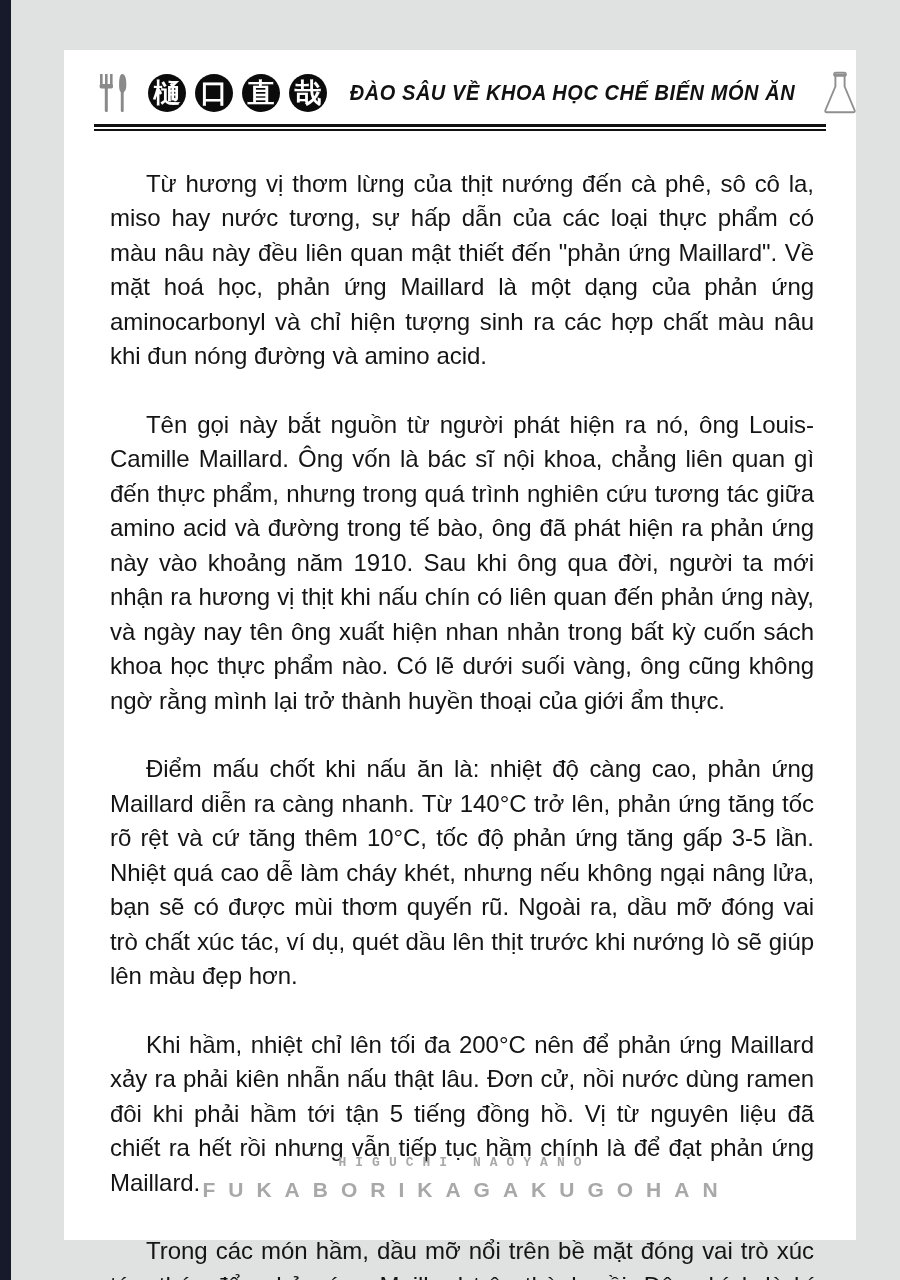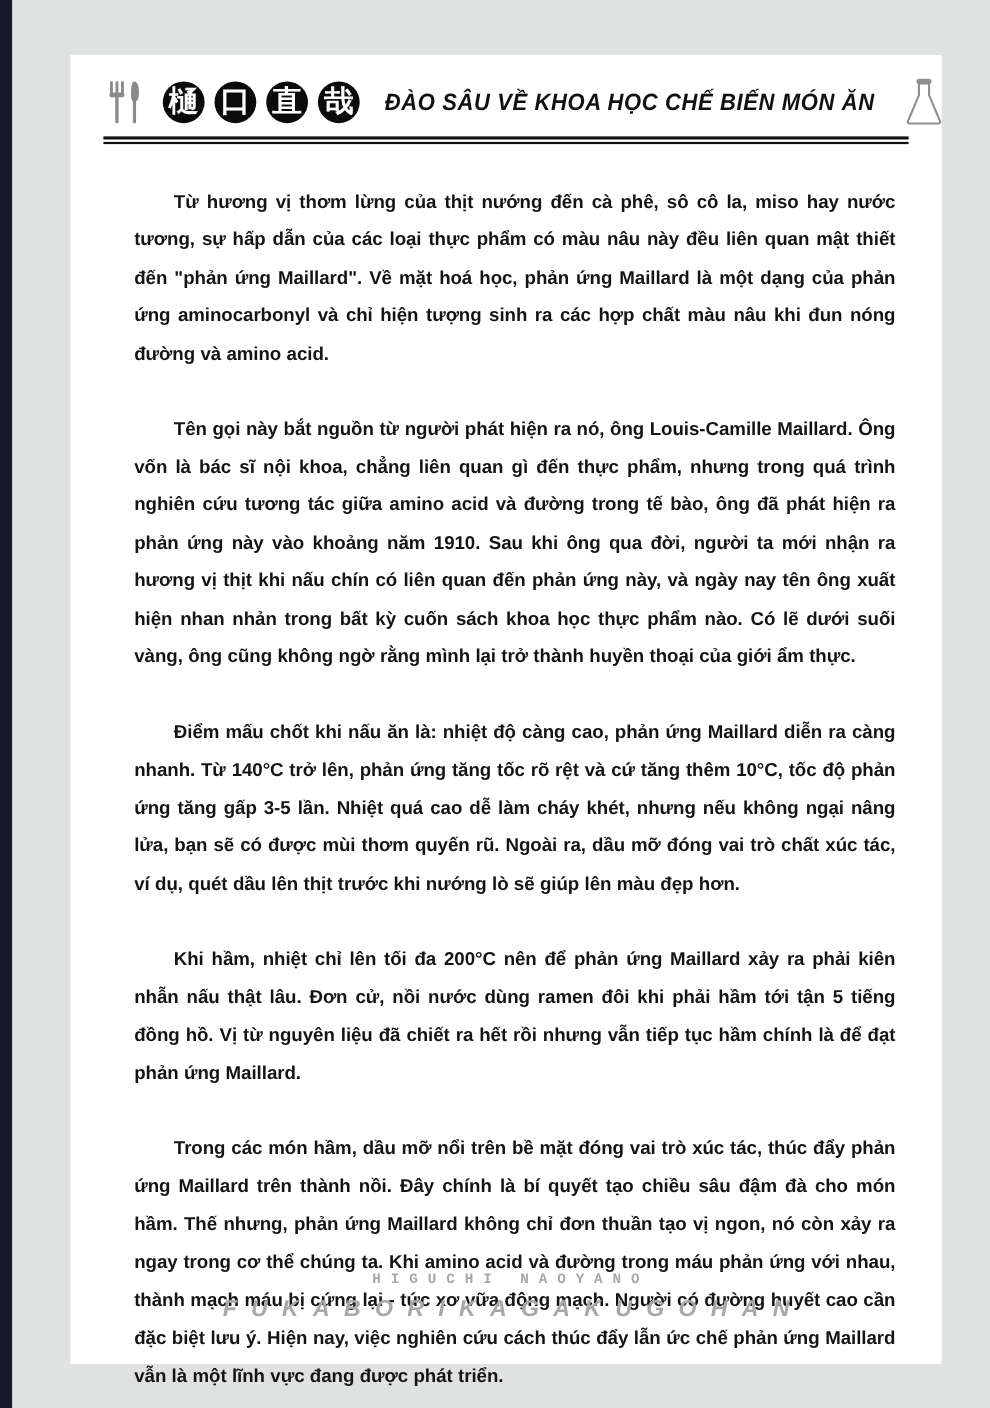--- a/index.html
+++ b/index.html
@@ -106,27 +106,27 @@
     height: 1.5px;
     background: #111111;
   }
 
   
   .article {
     padding: 36px 42px 0 42px;
   }
   .para {
     font-family: "Liberation Sans Narrow", "Liberation Sans", sans-serif;
-    font-size: 17px;
+    font-size: 24px;
     line-height: 34.5px;
     color: #141414;
     text-align: justify;
     text-indent: 36px;
-    margin: 0 0 34px 16px;
-    font-weight: 700;
+    margin: 0 0 34px 4px;
+    font-weight: 400;
     letter-spacing: -0.05px;
     word-spacing: 0.2px;
   }
   .para:last-child { margin-bottom: 0; }
 
   
   .colophon {
     position: absolute;
     left: 0;
     right: 0;
@@ -141,21 +141,20 @@
     letter-spacing: 9px;
     margin-bottom: 8px;
     padding-left: 9px;
   }
   .colophon-bottom {
     font-family: "Liberation Sans", sans-serif;
     font-size: 21px;
     font-weight: 700;
     letter-spacing: 13px;
     padding-left: 13px;
-    font-style: italic;
   }
 </style>
 </head>
 <body>
 
 <div class="edge-strip"></div>
 
 <div class="page">
 
   <div class="masthead">

